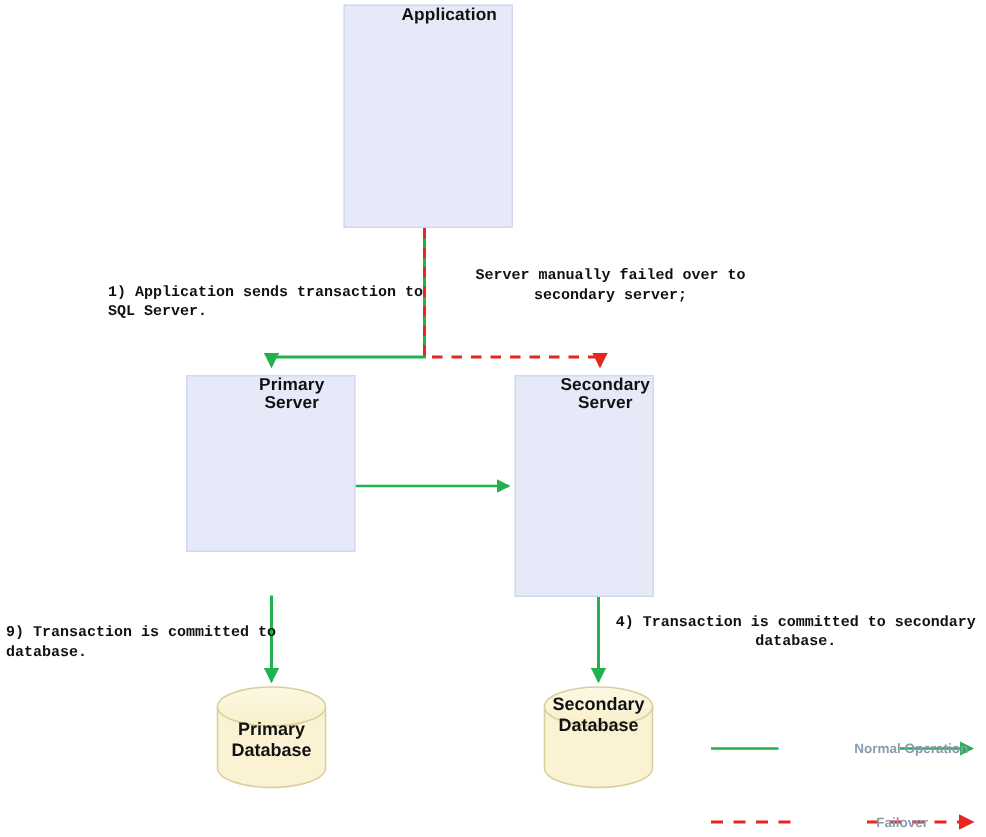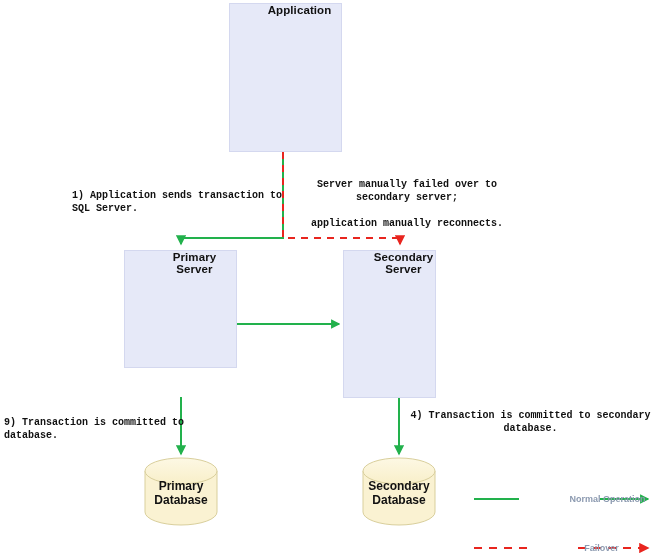--- a/index.html
+++ b/index.html
@@ -134,30 +134,29 @@
 
 <div class="node-box" style="left:343px; top:250px; width:93px; height:148px;">
   <span>Secondary Server</span>
 </div>
 
 <div class="db-label" style="left:145px; top:479px; width:72px;">
   <div>Primary</div>
   <div>Database</div>
 </div>
 
-<div class="db-label" style="left:355px; top:479px; width:88px;">
+<div class="db-label" style="left:355px; top:462px; width:88px;">
   <div>Secondary</div>
   <div>Database</div>
 </div>
 
 <div class="edge-label" style="left:72px; top:189px; width:215px; text-align:left;">1) Application sends transaction to SQL Server.</div>
 
 <div class="edge-label" style="left:297px; top:165px; width:220px;">
   <div>Server manually failed over to secondary server;</div>
-  <div>application manually reconnects.</div>
 </div>
 
 <div class="edge-label" style="left:4px; top:416px; width:210px; text-align:left;">9) Transaction is committed to database.</div>
 
 <div class="edge-label" style="left:228px; top:330px; width:124px;">
 </div>
 
 <div class="edge-label" style="left:408px; top:409px; width:245px; text-align:center;">4) Transaction is committed to secondary database.</div>
 
 <div class="legend-label" style="left:519px; top:494px; width:81px;">Normal Operation</div>

